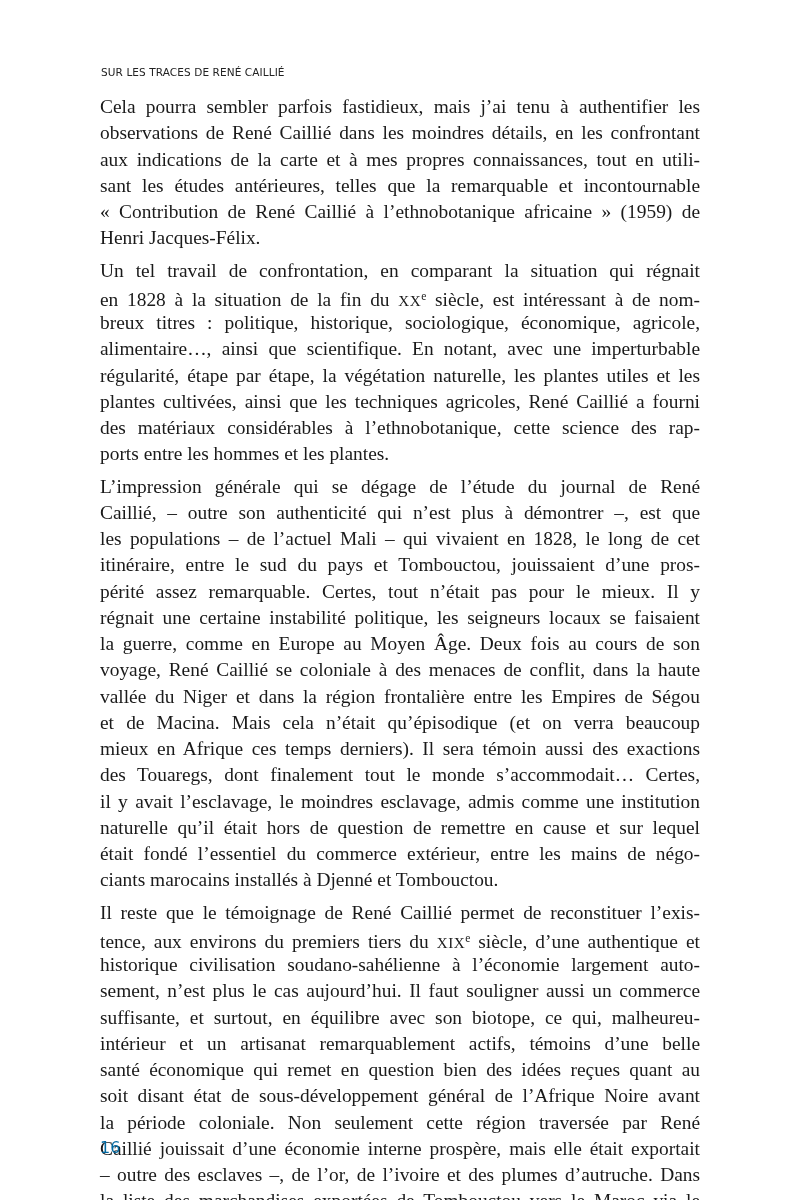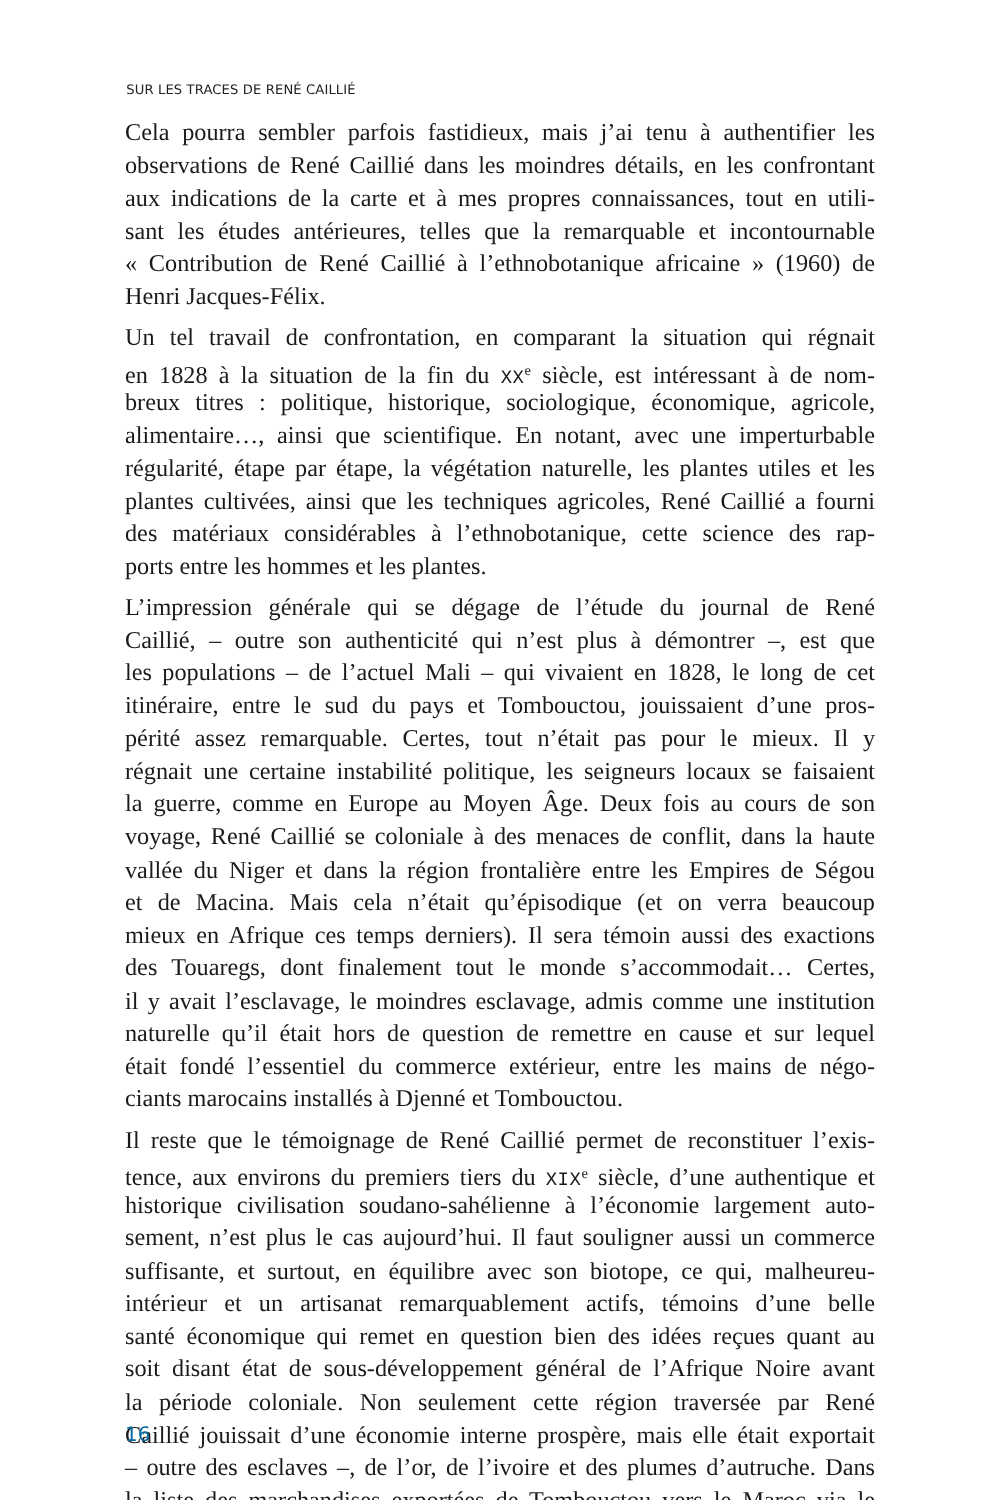--- a/index.html
+++ b/index.html
@@ -13,39 +13,39 @@
     position: absolute; left: 100px; top: 94px; width: 600px;
     font-family: "Liberation Serif", "DejaVu Serif", serif;
     font-size: 19.4px; line-height: 26.25px; color: #1a1a1a;
   }
   .para { margin: 0 0 6px 0; }
   .line {
     display: block; text-align: justify; text-align-last: justify;
     white-space: nowrap; height: 26.25px;
   }
   .line.last { text-align-last: left; }
-  .sc { font-size: 0.78em; letter-spacing: 0.5px; font-family: Liberation Mono, monospace; }
+  .sc { font-size: 0.78em; letter-spacing: 0.5px; }
   .sup { font-size: 0.6em; vertical-align: 0.55em; }
   .folio {
     position: absolute; left: 100px; top: 1138px;
     font-family: "DejaVu Sans", sans-serif; font-size: 16px; color: #0369a1;
   }
 </style>
 </head>
 <body>
 
 <div class="running-head">SUR LES TRACES DE RENÉ CAILLIÉ</div>
 
 <div class="body-text" id="body">
     <div class="para">
       <span class="line">Cela pourra sembler parfois fastidieux, mais j’ai tenu à authentifier les</span>
       <span class="line">observations de René Caillié dans les moindres détails, en les confrontant</span>
       <span class="line">aux indications de la carte et à mes propres connaissances, tout en utili-</span>
       <span class="line">sant les études antérieures, telles que la remarquable et incontournable</span>
-      <span class="line">« Contribution de René Caillié à l’ethnobotanique africaine » (1960) de</span>
+      <span class="line">« Contribution de René Caillié à l’ethnobotanique africaine » (1959) de</span>
       <span class="line last">Henri Jacques-Félix.</span>
     </div>
     <div class="para">
       <span class="line">Un tel travail de confrontation, en comparant la situation qui régnait</span>
       <span class="line">en 1828 à la situation de la fin du <span class="sc">XX</span><span class="sup">e</span> siècle, est intéressant à de nom-</span>
       <span class="line">breux titres : politique, historique, sociologique, économique, agricole,</span>
       <span class="line">alimentaire…, ainsi que scientifique. En notant, avec une imperturbable</span>
       <span class="line">régularité, étape par étape, la végétation naturelle, les plantes utiles et les</span>
       <span class="line">plantes cultivées, ainsi que les techniques agricoles, René Caillié a fourni</span>
       <span class="line">des matériaux considérables à l’ethnobotanique, cette science des rap-</span>

